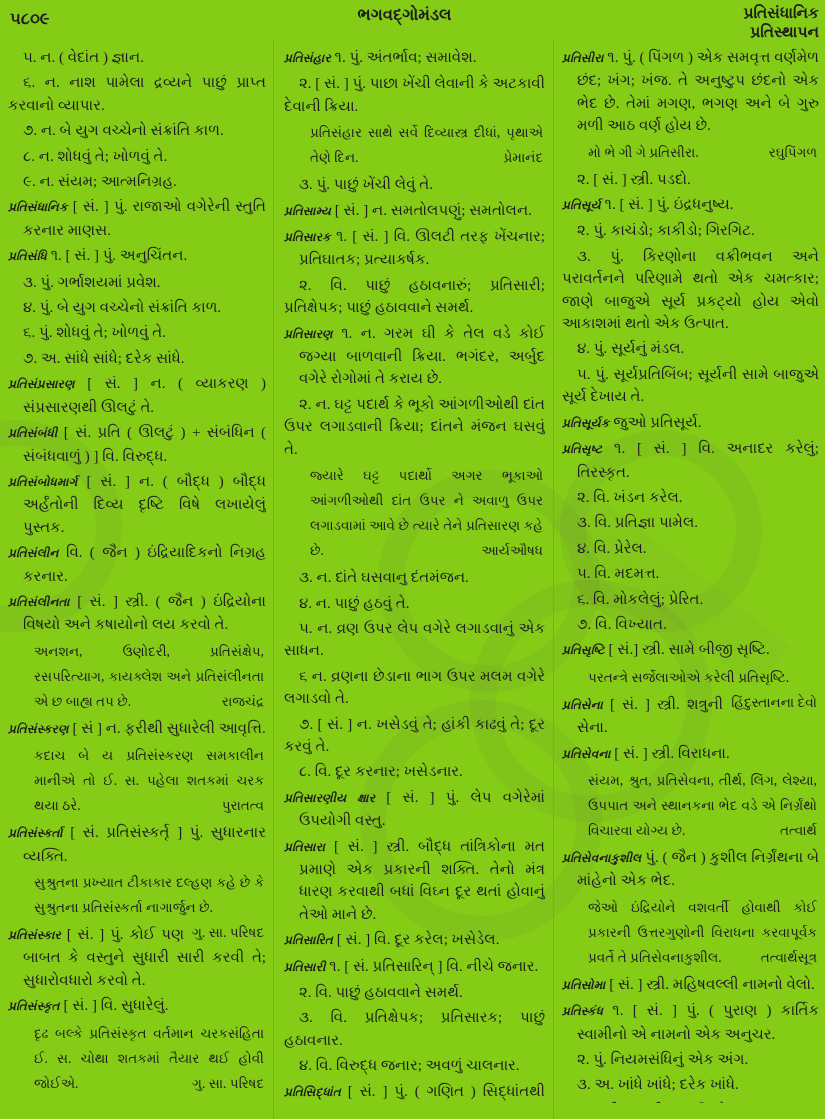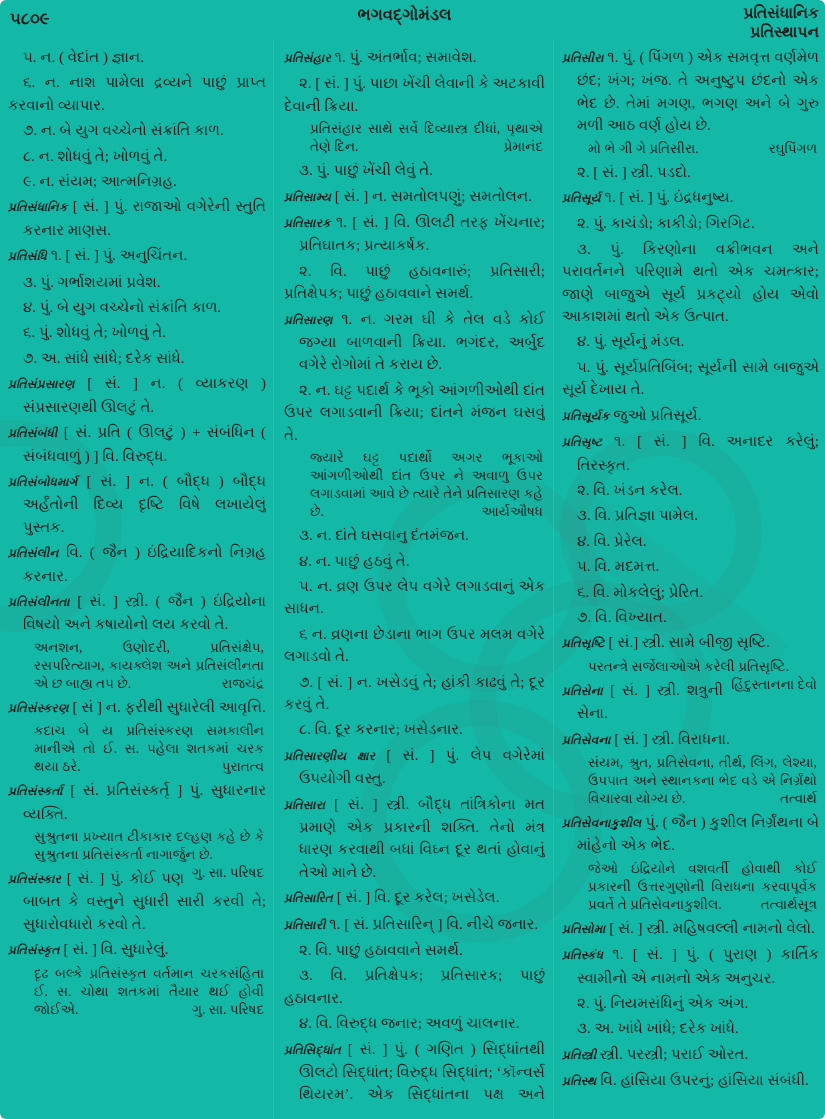--- a/index.html
+++ b/index.html
@@ -1,18 +1,18 @@
 <!DOCTYPE html>
 <html><head>
 <meta charset="utf-8">
 <style>
   html,body{margin:0;padding:0;}
   body{width:825px;height:1119px;overflow:hidden;background:#fbfbf9;
        font-family:"Liberation Serif","DejaVu Serif",serif;color:#1c1c1c;}
-  #page{position:relative;width:825px;height:1119px;background:#14b8a6;overflow:hidden;border-radius:6px;}
+  #page{position:relative;width:825px;height:1119px;background:#84cc16;overflow:hidden;}
 
   
   .ring{position:absolute;border-radius:50%;border:26px solid rgba(90,90,90,.07);pointer-events:none;}
   .band{position:absolute;background:rgba(120,120,120,.05);transform:rotate(38deg);pointer-events:none;}
 
   
   #hdr{position:absolute;top:3px;left:0;right:0;height:42px;font-weight:bold;font-size:16.5px;}
   #pageno{position:absolute;left:10px;top:6px;}
   #booktitle{position:absolute;left:0;right:16px;top:2px;text-align:center;}
   #guides{position:absolute;right:6px;top:0;text-align:right;line-height:19px;font-size:15.5px;}
@@ -22,21 +22,21 @@
   #c0{left:8px;width:258px;}
   #c1{left:284px;width:261px;}
   #c2{left:562px;width:257px;}
   .vrule{position:absolute;top:40px;bottom:0;width:1px;background:#8f8f8f;}
   #r0{left:273px;} #r1{left:553px;}
 
   .col p{margin:0 0 3px 0;}
   p.entry{padding-left:15px;text-indent:-15px;}
   p.entry b{font-size:12px;letter-spacing:.2px;font-style:italic;}
   p.sense{text-indent:15px;}
-  p.quote{margin-left:26px;margin-right:2px;font-size:13.6px;line-height:18px;}
+  p.quote{margin-left:26px;margin-right:2px;font-size:13.6px;line-height:25px;}
   p.quote .src{float:right;padding-left:8px;}
 </style>
 </head>
 <body>
 
 <div id="page">
 
   <div class="ring" style="left:378px;top:470px;width:170px;height:170px;"></div>
   <div class="ring" style="left:470px;top:580px;width:190px;height:190px;"></div>
   <div class="ring" style="left:360px;top:700px;width:190px;height:190px;"></div>

